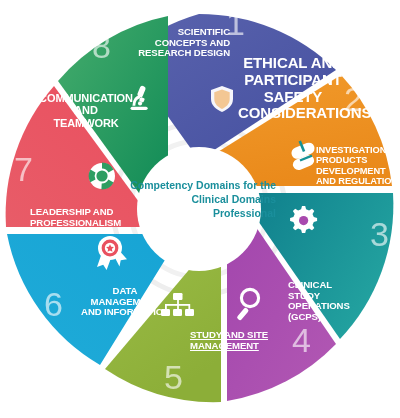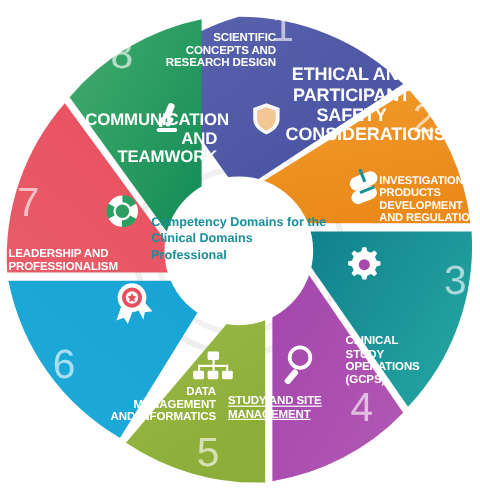--- a/index.html
+++ b/index.html
@@ -23,21 +23,21 @@
     color:rgba(255,255,255,0.62);
     font-family:"Liberation Sans",sans-serif;
     font-weight:400;
     line-height:1;
     pointer-events:none;
   }
   .center-text{
     position:absolute;
     left:126px; top:178px;
     width:150px;
-    text-align:left;
+    text-align:right;
     color:#1a8f9c;
     font-family:"Liberation Sans",sans-serif;
     font-size:10.5px;
     font-weight:bold;
     line-height:1.35;
   }
 </style>
 </head>
 <body>
 
@@ -184,30 +184,30 @@
   <div class="seg-label" style="left:288px; top:247px; width:92px; font-size:9.6px; text-align:left;margin-top:33px;">CLINICAL
 STUDY
 OPERATIONS
 (GCPs)</div>
   <div class="seg-num" style="left:292px; top:323px; font-size:34px;">4</div>
 
   <div class="seg-label" style="left:190px; top:330px; width:110px; font-size:9.6px; text-align:left;text-decoration:underline;">STUDY AND SITE
 MANAGEMENT</div>
   <div class="seg-num" style="left:164px; top:360px; font-size:34px;">5</div>
 
-  <div class="seg-label" style="left:70px; top:286px; width:110px; font-size:9.6px; text-align:right;margin-top:36px;">DATA
+  <div class="seg-label" style="left:70px; top:286px; width:110px; font-size:9.6px; text-align:center;">DATA
 MANAGEMENT
 AND INFORMATICS</div>
   <div class="seg-num" style="left:44px; top:287px; font-size:34px;">6</div>
 
-  <div class="seg-label" style="left:7px; top:207px; width:110px; font-size:9.6px; text-align:left;">LEADERSHIP AND
+  <div class="seg-label" style="left:7px; top:207px; width:110px; font-size:9.6px; text-align:left;padding-left:23px;">LEADERSHIP AND
 PROFESSIONALISM</div>
   <div class="seg-num" style="left:14px; top:152px; font-size:34px;">7</div>
 
-  <div class="seg-label" style="left:31px; top:92px; width:110px; font-size:14px; text-align:right;margin-left:40px;">COMMUNICATION
+  <div class="seg-label" style="left:31px; top:92px; width:110px; font-size:11px; text-align:center;">COMMUNICATION
 AND
 TEAMWORK</div>
   <div class="seg-num" style="left:92px; top:29px; font-size:34px;">8</div>
 
   <div class="center-text">
     <div>Competency Domains for the</div>
     <div>Clinical Domains Professional</div>
   </div>
 
 </div>

